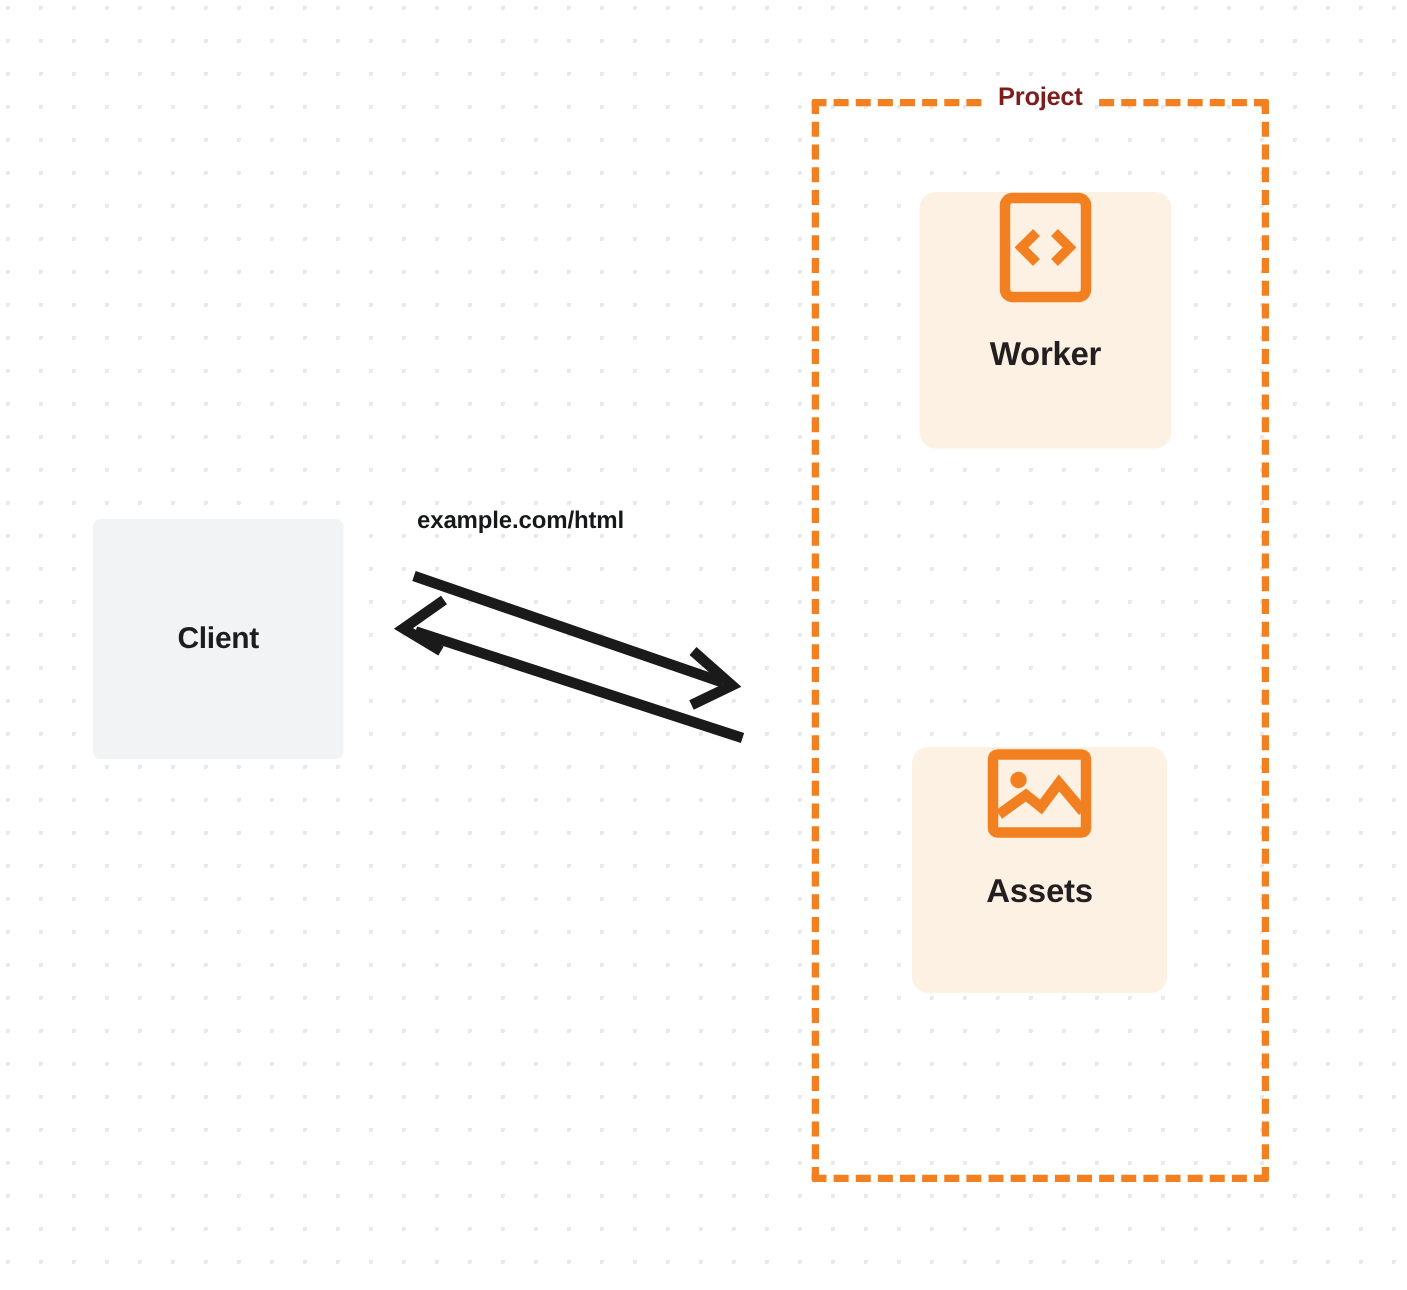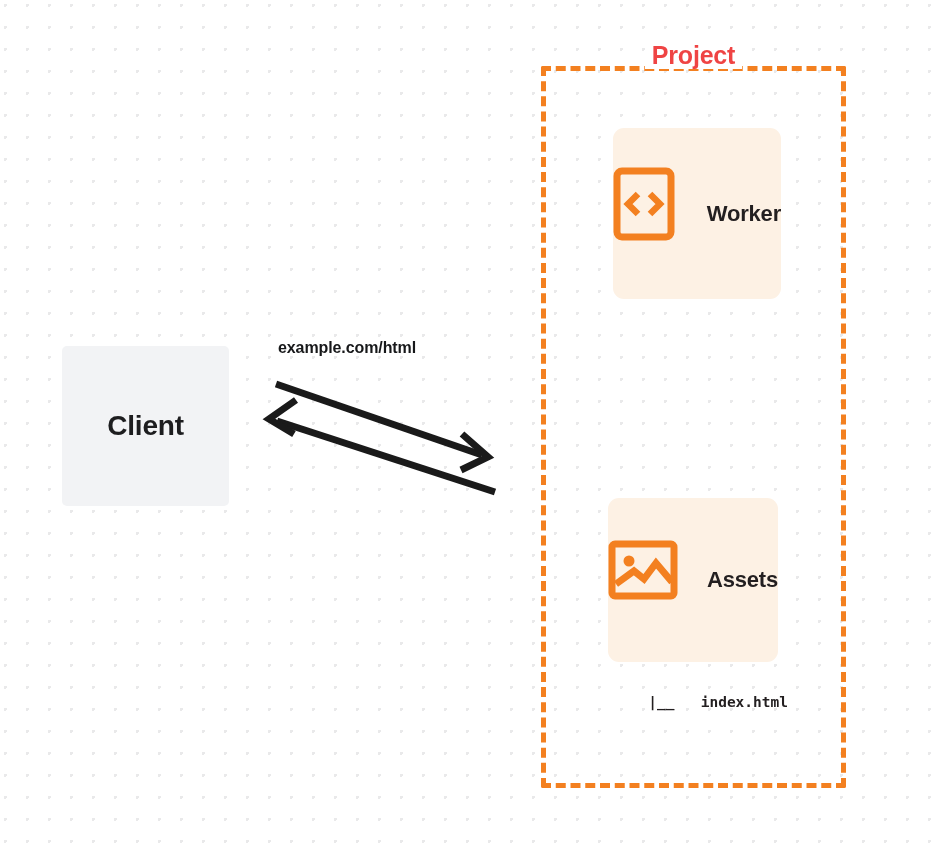--- a/index.html
+++ b/index.html
@@ -33,63 +33,64 @@
     top: 346px;
     width: 167px;
     height: 160px;
     background-color: #f2f3f5;
     border-radius: 5px;
     display: flex;
     align-items: center;
     justify-content: center;
   }
   #client-node .node-label {
-    font-size: 28px;
+    font-size: 20px;
     font-weight: 700;
     color: #1d1d1f;
     letter-spacing: -0.2px;
   }
 
   
   #project-container {
     position: absolute;
     left: 541px;
     top: 66px;
     width: 305px;
     height: 722px;
     box-sizing: border-box;
     border: 5px dashed #f38020;
     border-radius: 2px;
   }
   #project-title {
     position: absolute;
     left: 541px;
-    top: 40px;
+    top: 50px;
     width: 305px;
     text-align: center;
-    font-size: 25px;
-    font-weight: 700;
-    color: #ef4444;
+    font-size: 17px;
+    font-weight: 700;
+    color: #7f1d1d;
     letter-spacing: -0.2px;
     line-height: 30px;
     pointer-events: none;
   }
   #project-title span {
     background-color: #ffffff;
     padding: 0 7px;
   }
 
   
   .service-card {
     position: absolute;
     background-color: #fdf1e4;
     border-radius: 11px;
     display: flex;
+    flex-direction: column;
     align-items: center;
-    justify-content: space-between;
+    justify-content: flex-start;
   }
   #worker-card {
     left: 613px;
     top: 128px;
     width: 168px;
     height: 171px;
   }
   #assets-card {
     left: 608px;
     top: 498px;
@@ -189,17 +190,16 @@
       <svg width="70" height="62" viewBox="0 0 70 62" xmlns="http://www.w3.org/2000/svg">
         <rect x="4" y="5" width="62" height="52" rx="3" ry="3" fill="none" stroke="#f38020" stroke-width="7"></rect>
         <circle cx="21" cy="22" r="5.5" fill="#f38020"></circle>
         <polyline points="8,45 26,32 36,40 48,24 64,43" fill="none" stroke="#f38020" stroke-width="7" stroke-linecap="butt" stroke-linejoin="miter"></polyline>
       </svg>
     </span>
     <span class="card-label">Assets</span>
   </div>
 
   <div id="asset-file-tree">
-    <span class="tree-row">     |__   index.html</span>
     
   </div>
 
 </div>
 
 </body></html>

